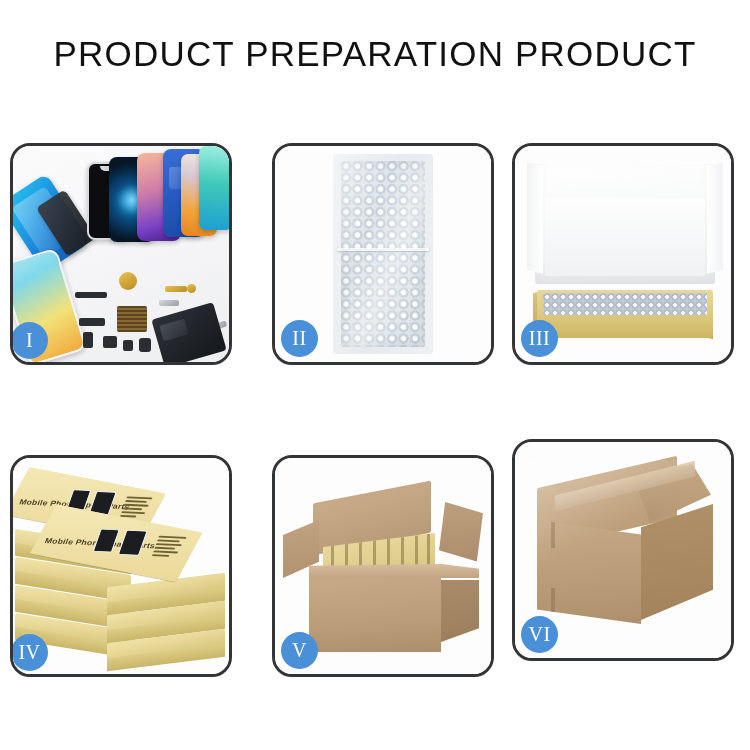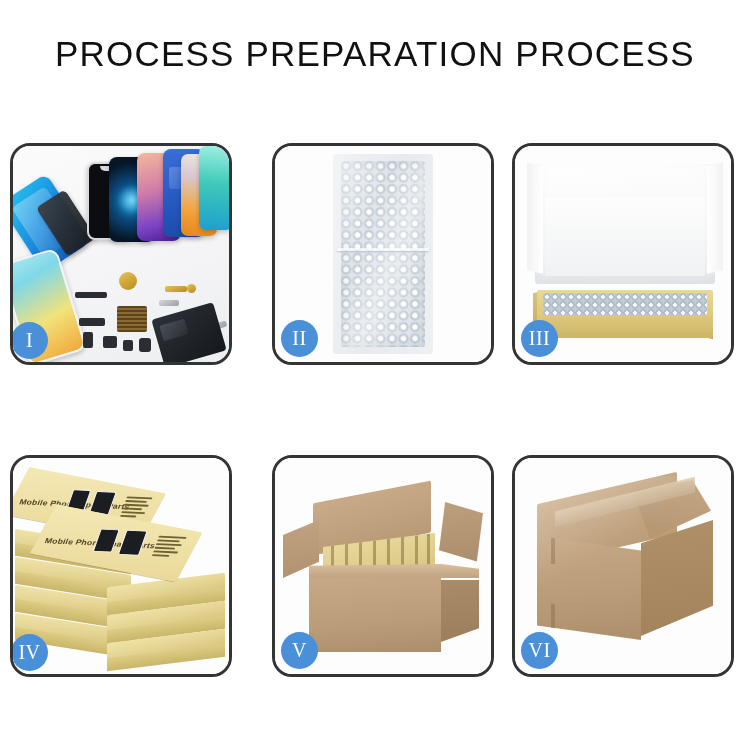--- a/index.html
+++ b/index.html
@@ -43,21 +43,21 @@
     border:3px solid #333436;
     border-radius:20px;
     background:#ffffff;
     overflow:hidden;
   }
   .p0 { left:0px;   top:0px;   }
   .p1 { left:262px; top:0px;   }
   .p2 { left:502px; top:0px;   }
   .p3 { left:0px;   top:312px; }
   .p4 { left:262px; top:312px; }
-  .p5 { left:502px; top:312px;padding-left:28px; }
+  .p5 { left:502px; top:296px;padding-left:28px; }
 
   .photo { position:absolute; inset:0; overflow:hidden; }
 
   .badge {
     position:absolute;
     width:37px; height:37px;
     border-radius:50%;
     background:#4a90d9;
     color:#ffffff;
     font-family:"Liberation Serif", serif;
@@ -344,21 +344,21 @@
     background:linear-gradient(150deg,rgba(255,255,255,.28) 0%,rgba(255,255,255,0) 40%);
     pointer-events:none;
   }
 </style>
 </head>
 <body>
 
 <div class="page">
 
   <div class="header">
-    <div class="title">PROCESS PREPARATION PROCESS</div>
+    <div class="title">PRODUCT PREPARATION PRODUCT</div>
   </div>
 
   <div class="grid">
 
     <div class="panel p0">
       <div class="photo">
         <div class="scene1">
           <div class="ph ph-lcd"></div>
           <div class="ph ph-flex"></div>
           <div class="ph ph-glass"></div>

